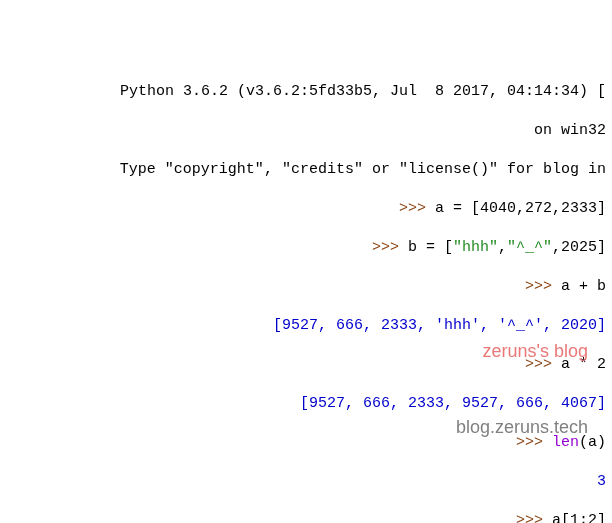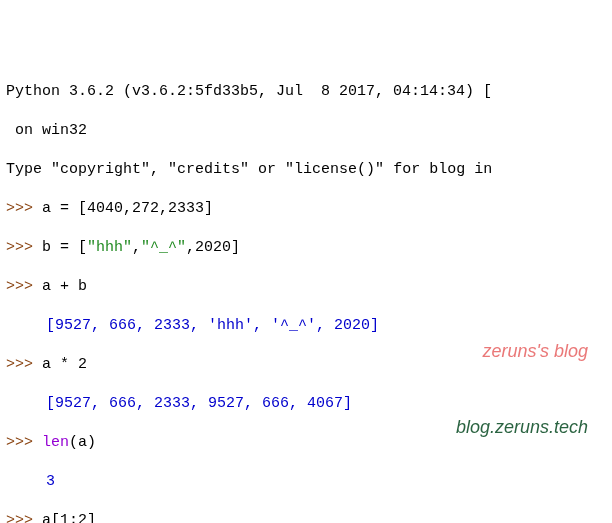--- a/index.html
+++ b/index.html
@@ -1,15 +1,15 @@
 <!DOCTYPE html>
 <html><head>
   <meta charset="utf-8">
   <style>
-    * { margin: 0; padding: 0; box-sizing: border-box; }
+    * { margin: 0; padding: 0; box-sizing: border-box; text-align: right; }
     body {
       font-family: "Consolas", "Courier New", monospace;
       font-size: 15px;
       line-height: 1.3;
       background: #fff;
       padding: 4px 6px;
       width: 612px;
       height: 523px;
       overflow: hidden;
       position: relative;
@@ -21,37 +21,36 @@
     .purple { color: #9400d3; margin-top: 16px; }
     .blue  { color: #0000cd; margin-left: 40px; }
     .line { display: block; }
     .watermark {
       position: absolute;
       right: 24px;
       bottom: 58px;
       text-align: right;
       color: #e86a6a;
       font-family: "Comic Sans MS", cursive, sans-serif;
-      font-style: italic;
       font-size: 18px;
       line-height: 1.4;
       opacity: 0.9;
     }
-    .watermark .l2 { color: #14532d; }
+    .watermark .l2 { color: #737373; }
   </style>
 </head>
 <body>
 
 
 
 <span class="line"><span class="black">Python 3.6.2 (v3.6.2:5fd33b5, Jul  8 2017, 04:14:34) [</span></span>
 <span class="line"><span class="black"> on win32</span></span>
 <span class="line"><span class="black">Type </span><span class="black">"copyright"</span><span class="black">, </span><span class="black">"credits"</span><span class="black"> or </span><span class="black">"license()"</span><span class="black"> for blog in</span></span>
 <span class="line"><span class="brown">&gt;&gt;&gt; </span><span class="black">a = [</span><span class="black">4040</span><span class="black">,</span><span class="black">272</span><span class="black">,</span><span class="black">2333</span><span class="black">]</span></span>
-<span class="line"><span class="brown">&gt;&gt;&gt; </span><span class="black">b = [</span><span class="green">"hhh"</span><span class="black">,</span><span class="green">"^_^"</span><span class="black">,</span><span class="black">2020</span><span class="black">]</span></span>
+<span class="line"><span class="brown">&gt;&gt;&gt; </span><span class="black">b = [</span><span class="green">"hhh"</span><span class="black">,</span><span class="green">"^_^"</span><span class="black">,</span><span class="black">2025</span><span class="black">]</span></span>
 <span class="line"><span class="brown">&gt;&gt;&gt; </span><span class="black">a + b</span></span>
 <span class="line blue">[9527, 666, 2333, 'hhh', '^_^', 2020]</span>
 <span class="line"><span class="brown">&gt;&gt;&gt; </span><span class="black">a * </span><span class="black">2</span></span>
 <span class="line blue">[9527, 666, 2333, 9527, 666, 4067]</span>
 <span class="line"><span class="brown">&gt;&gt;&gt; </span><span class="purple">len</span><span class="black">(a)</span></span>
 <span class="line blue">3</span>
 <span class="line"><span class="brown">&gt;&gt;&gt; </span><span class="black">a[</span><span class="black">1</span><span class="black">:</span><span class="black">2</span><span class="black">]</span></span>
 
 
 

